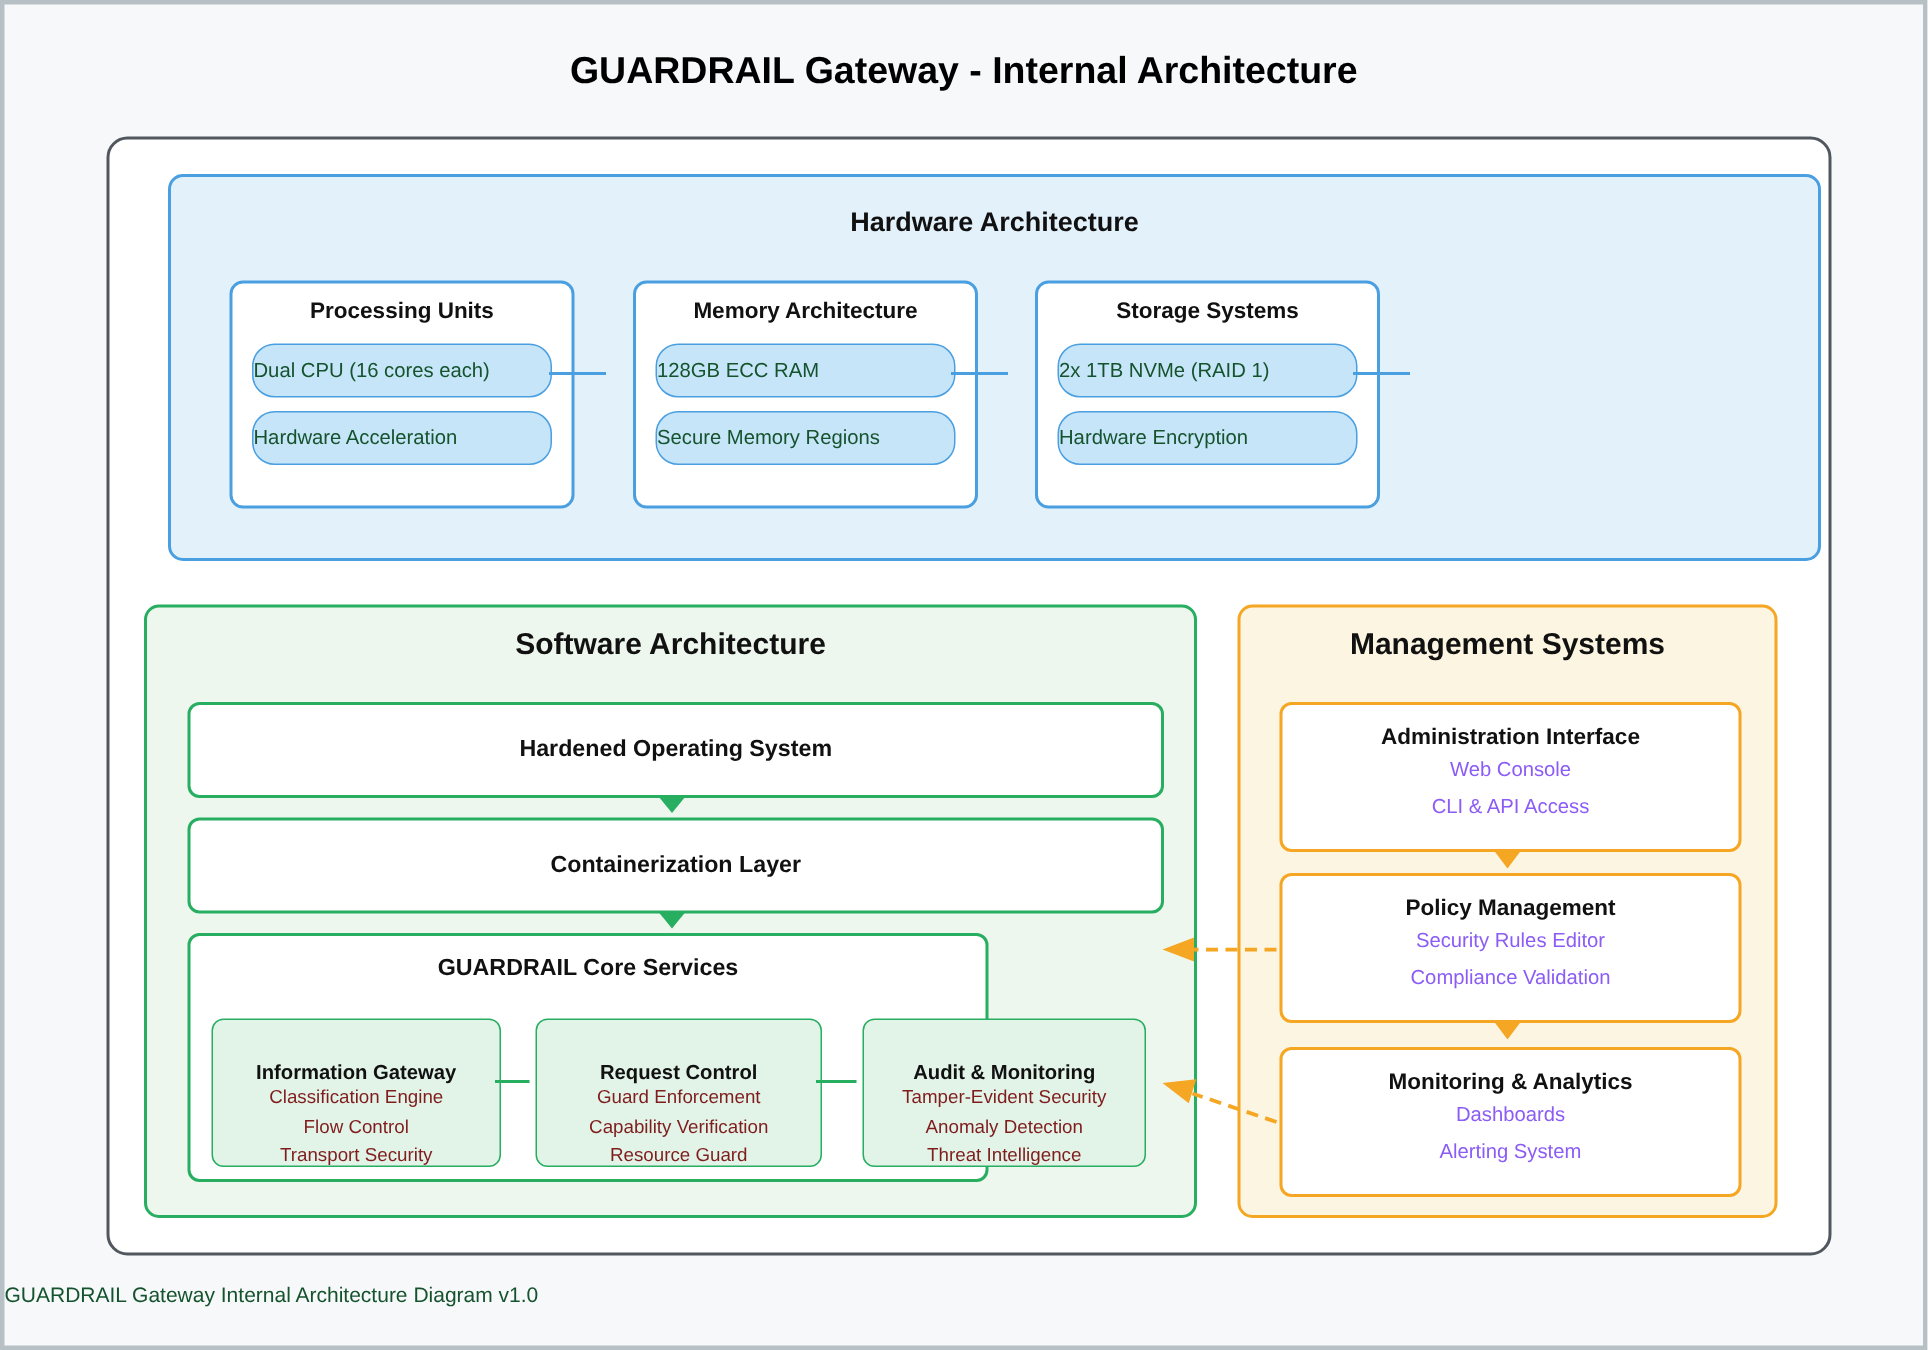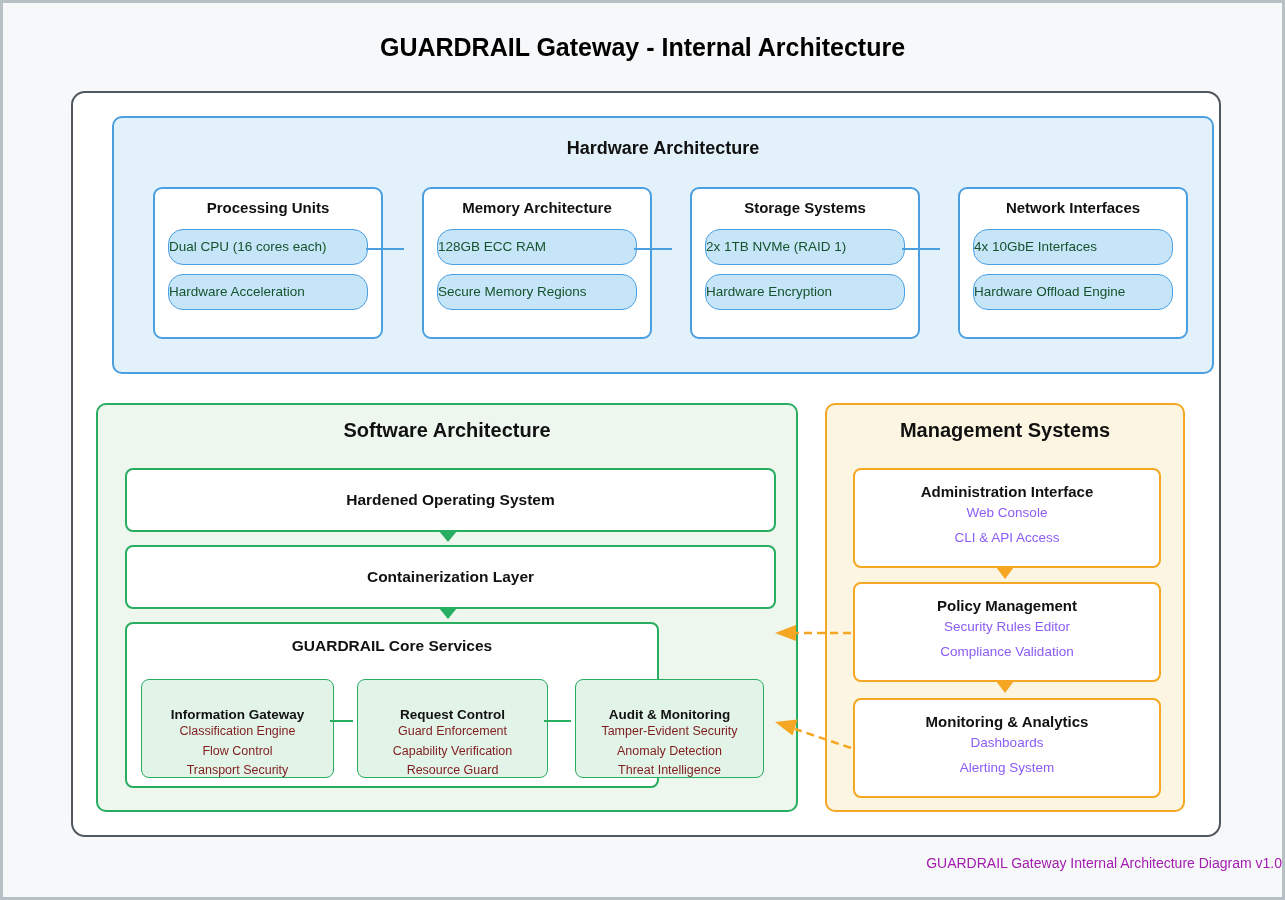--- a/index.html
+++ b/index.html
@@ -69,21 +69,21 @@
   .mg-panel {
     position: absolute; left: 26px; width: 308px; height: 100px;
     background: #ffffff; border: 2px solid #F5A623; border-radius: 8px;
     text-align: center;
   }
   .mg-panel-title { margin-top: 13px; font-size: 15px; font-weight: bold; }
   .mg-panel-item { font-size: 13.5px; line-height: 25px; color: #8b5cf6; }
   .mg-panel-item:first-of-type { margin-top: 7px; }
   .diagram-footer {
     position: absolute; top: 852px; left: 0; width: 100%;
-    text-align: right; font-size: 14px; color: #a21caf;
+    text-align: left; font-size: 14px; color: #14532d;
   }
   svg.overlay { position: absolute; left: 0; top: 0; width: 1285px; height: 900px; pointer-events: none; }
 </style>
 </head>
 <body>
 
 <div class="page">
 
   <div class="diagram-title">GUARDRAIL Gateway - Internal Architecture</div>
 
@@ -103,25 +103,20 @@
       <div class="hw-item" style="top:40px">128GB ECC RAM</div>
       <div class="hw-item" style="top:85px">Secure Memory Regions</div>
     </div>
 
     <div class="hw-group" style="left:576px">
       <div class="hw-group-title">Storage Systems</div>
       <div class="hw-item" style="top:40px">2x 1TB NVMe (RAID 1)</div>
       <div class="hw-item" style="top:85px">Hardware Encryption</div>
     </div>
 
-    <div class="hw-group" style="left:844px">
-      <div class="hw-group-title">Network Interfaces</div>
-      <div class="hw-item" style="top:40px">4x 10GbE Interfaces</div>
-      <div class="hw-item" style="top:85px">Hardware Offload Engine</div>
-    </div>
   </div>
 
   <div class="section sw-section">
     <div class="sw-title">Software Architecture</div>
 
     <div class="sw-layer" style="top:63px">Hardened Operating System</div>
     <div class="sw-layer" style="top:140px">Containerization Layer</div>
 
     <div class="core-box">
       <div class="core-title">GUARDRAIL Core Services</div>

